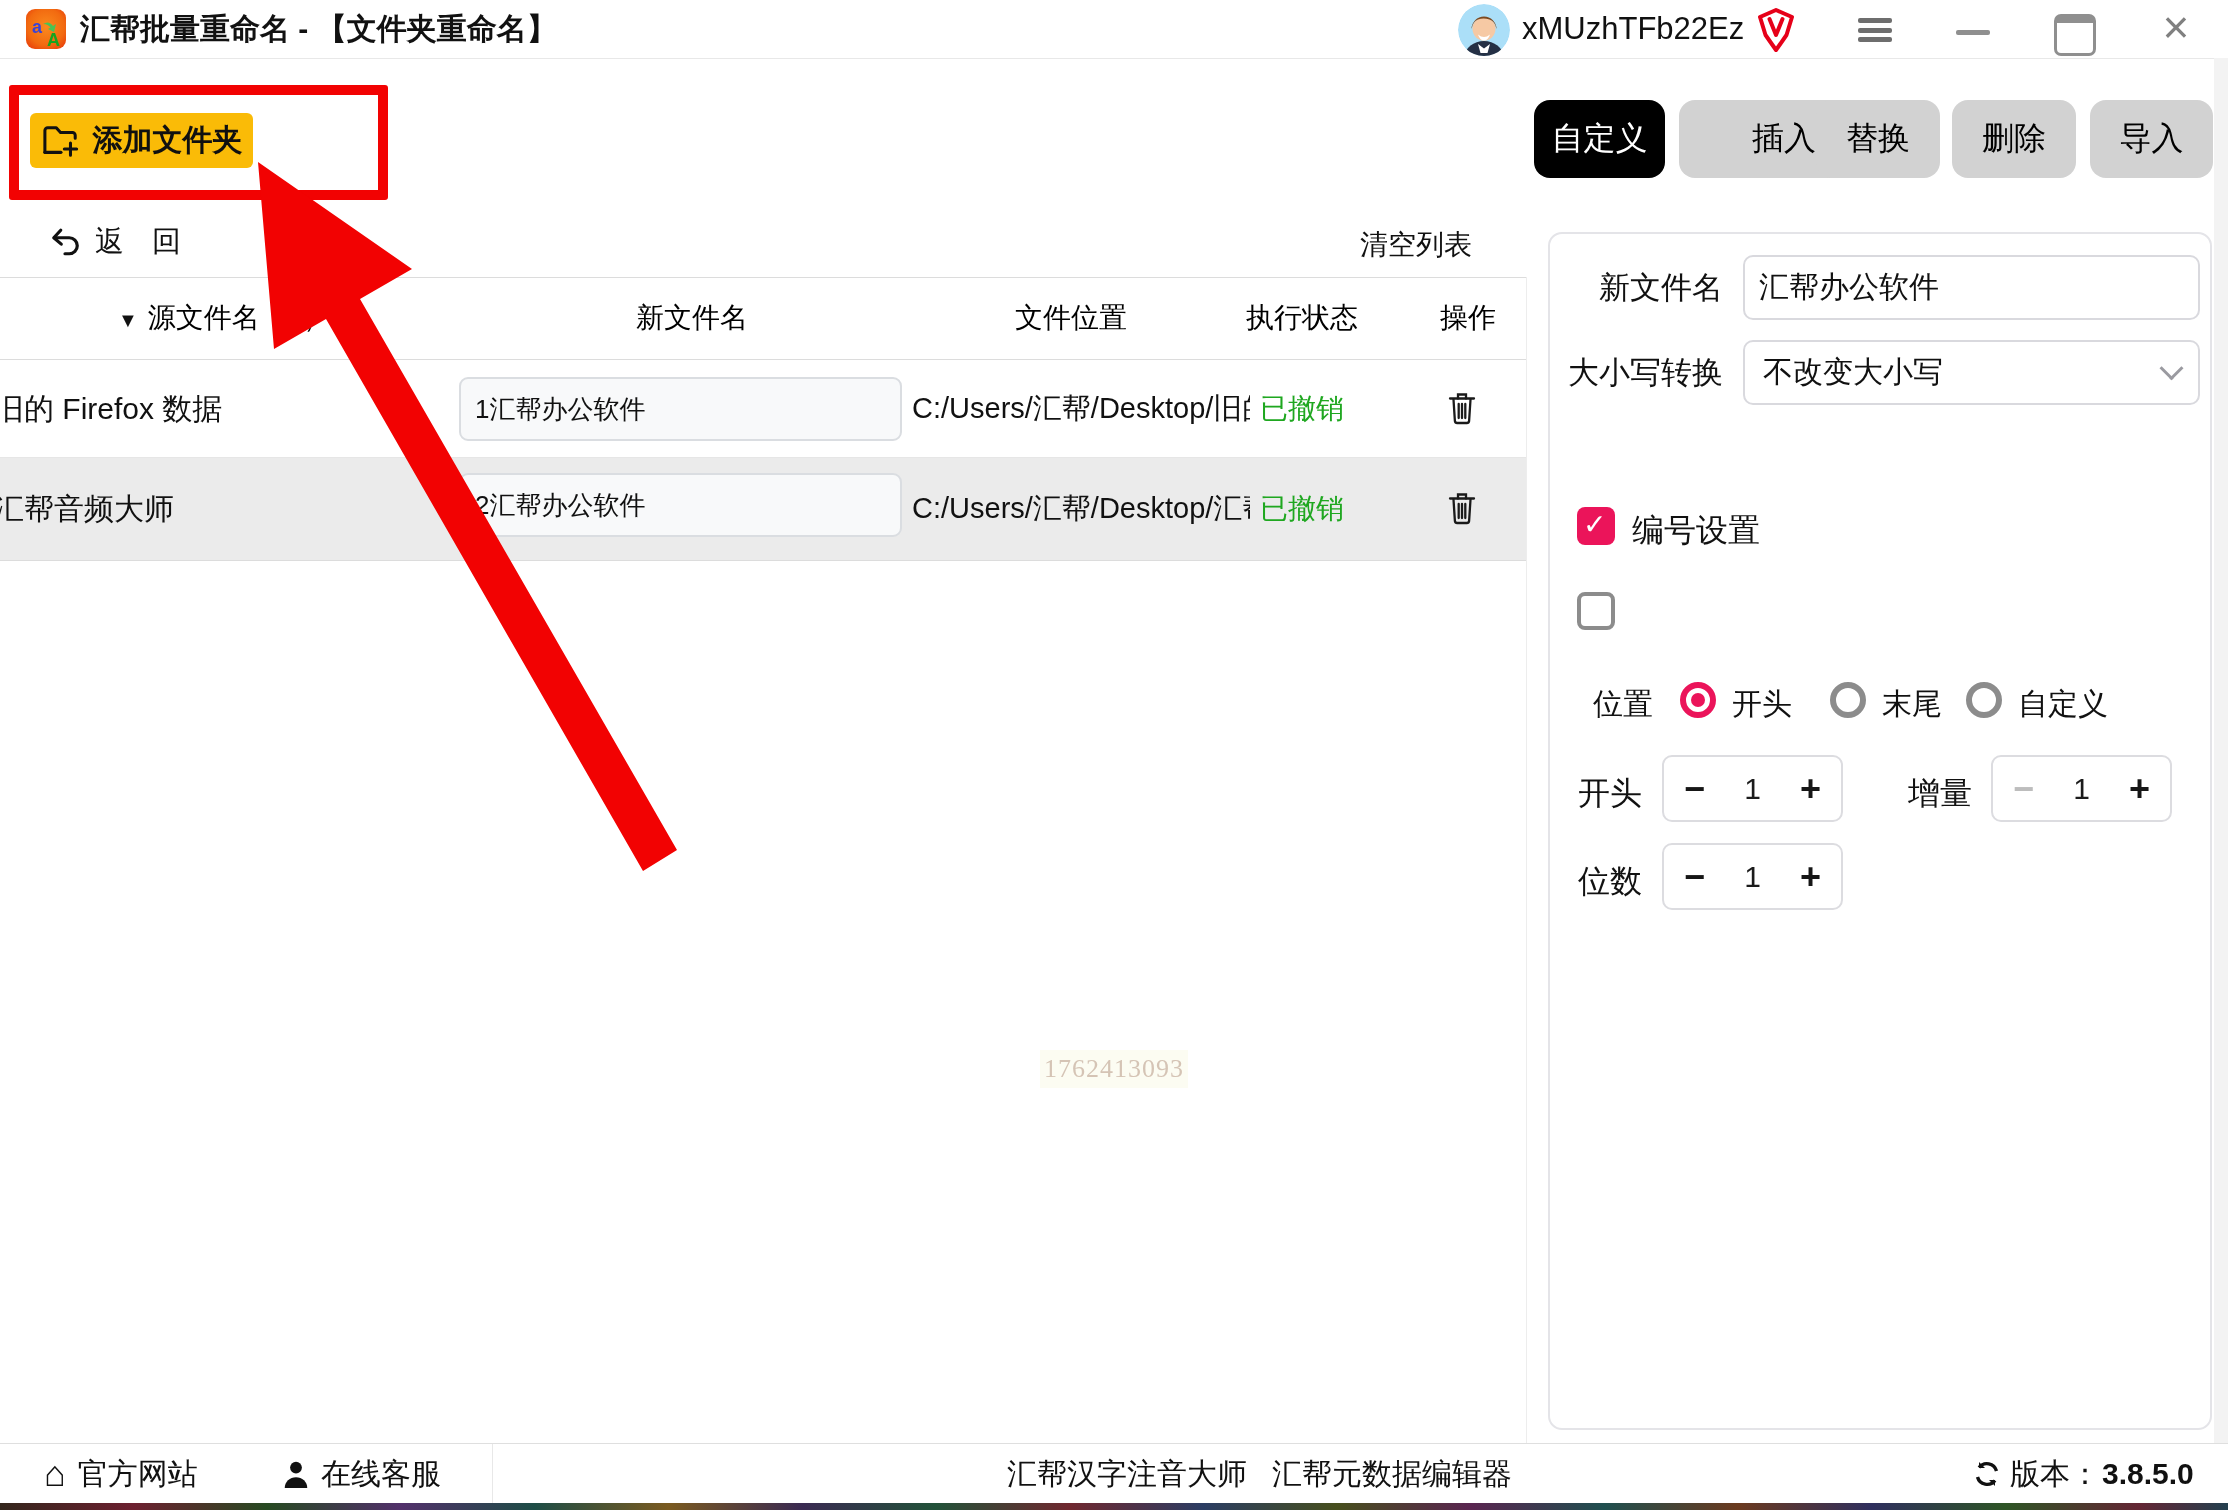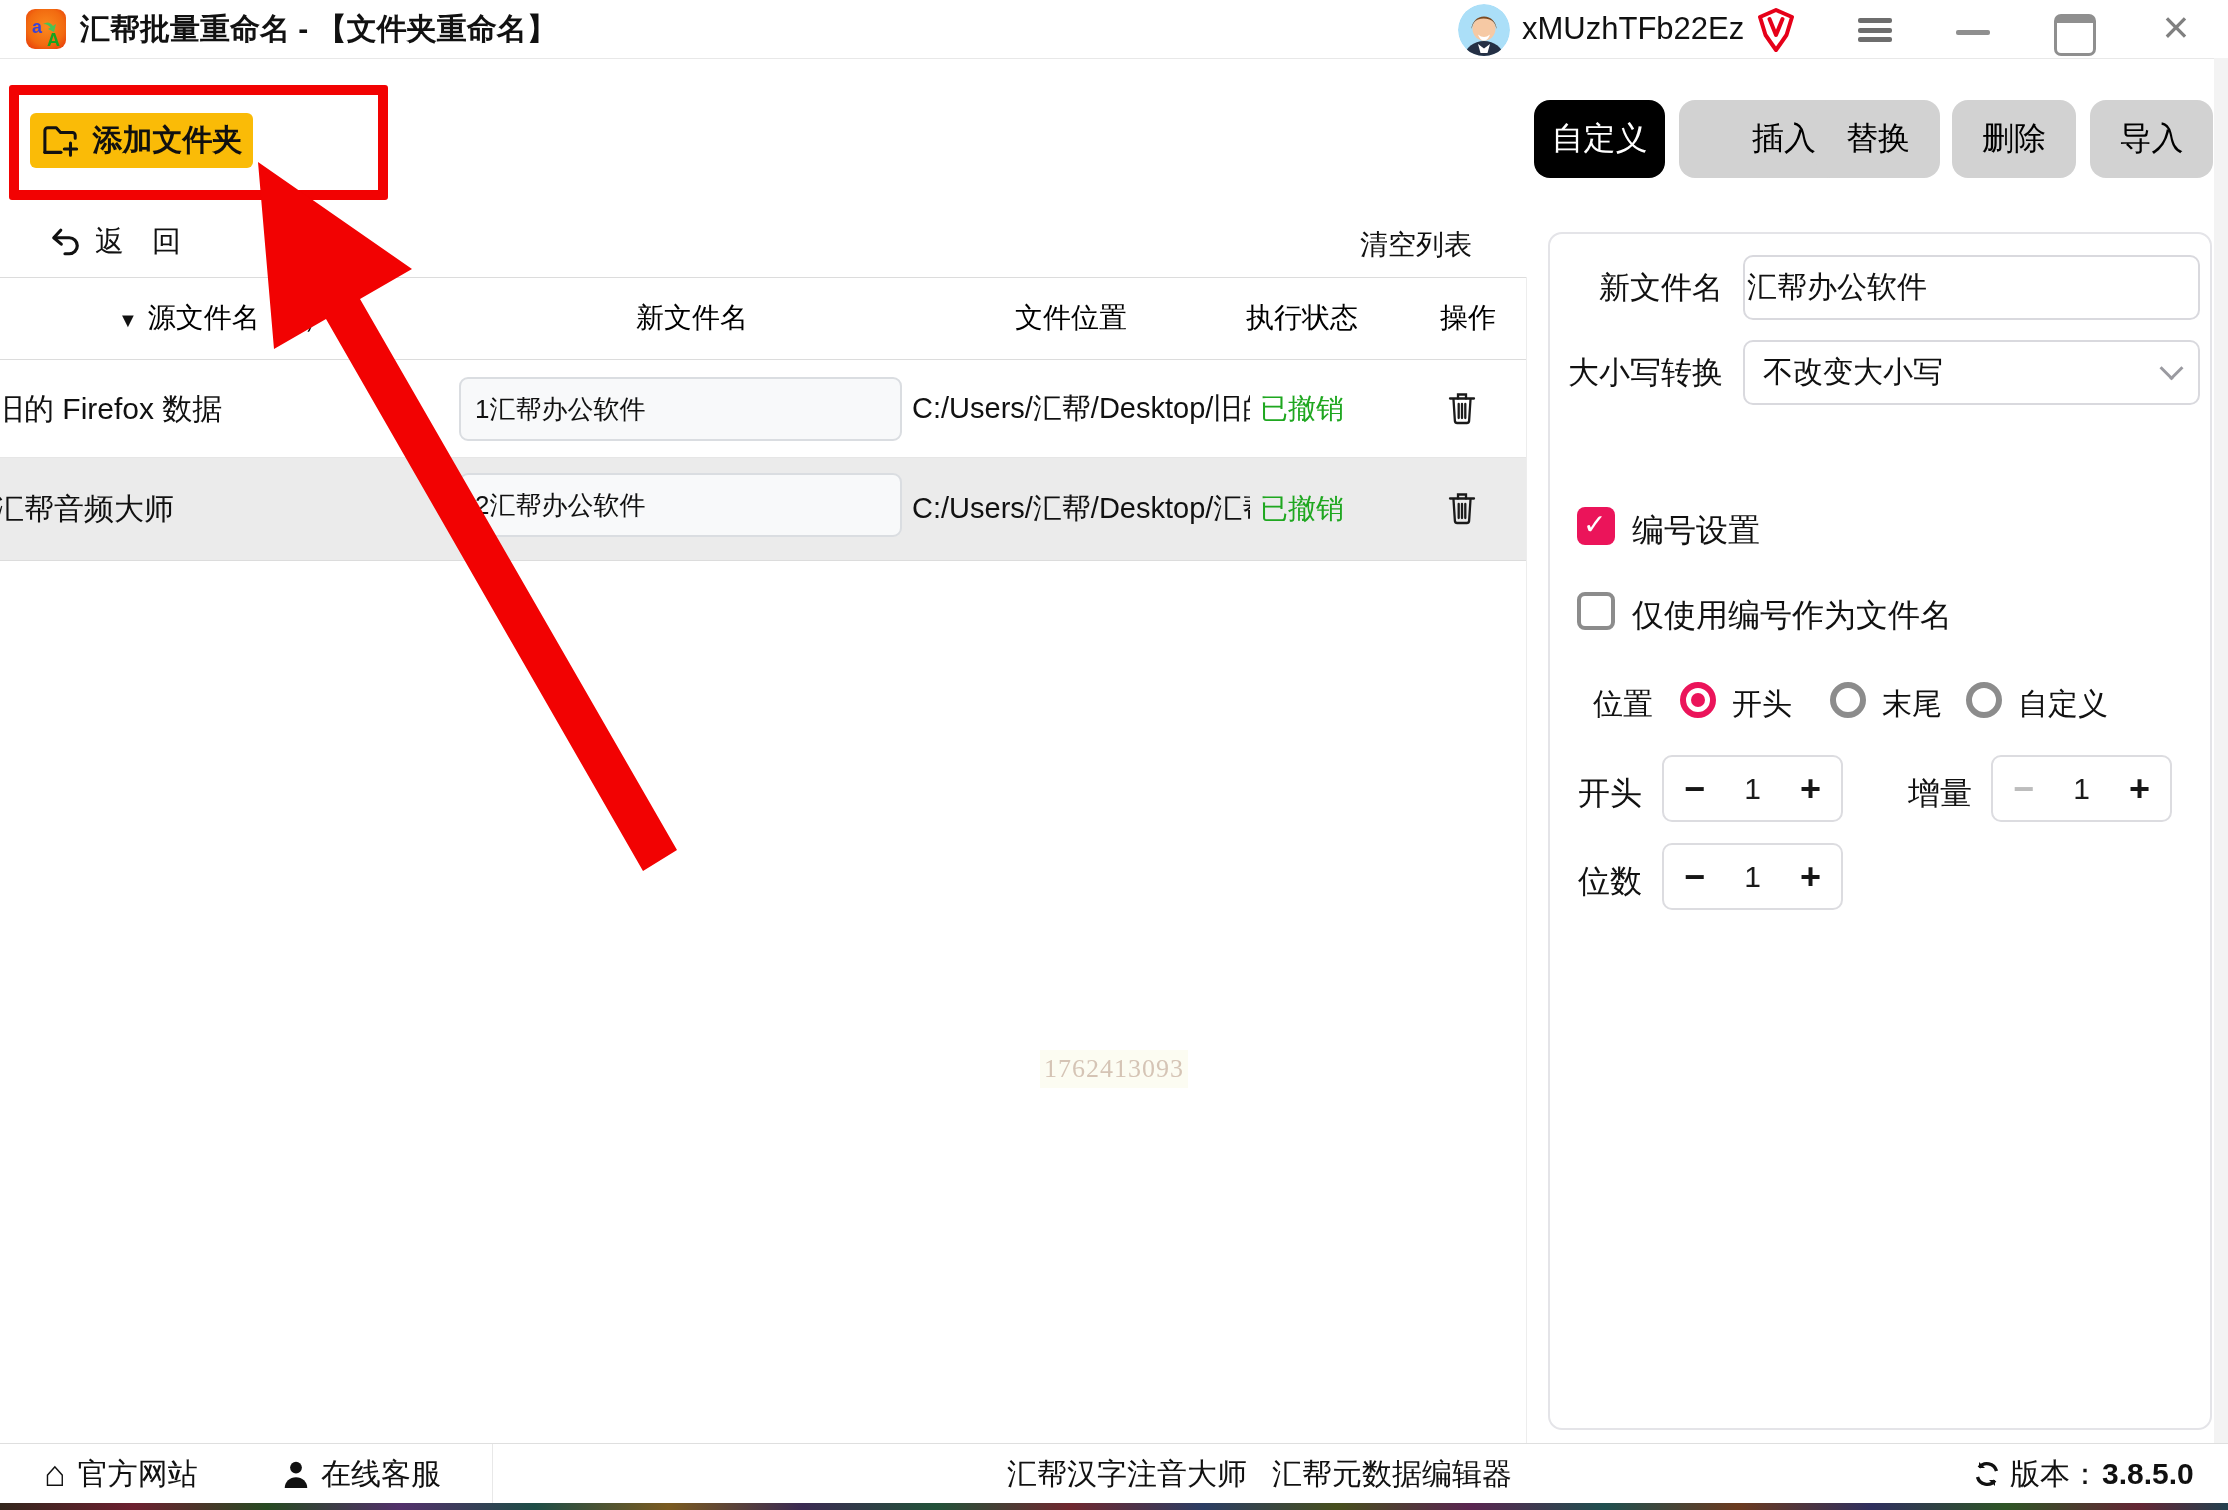--- a/index.html
+++ b/index.html
@@ -43,21 +43,21 @@
   .row{left:0;width:1526px;height:98px;}
   .row .src{position:absolute;left:-6px;top:0;height:100%;display:flex;align-items:center;font-size:30px;white-space:nowrap;}
   .row .ninput{position:absolute;left:459px;top:17px;width:443px;height:64px;background:#F8F9FA;border:2px solid #DADDE1;border-radius:9px;font-size:26px;color:#111;padding:0 0 0 14px;box-sizing:border-box;font-family:inherit;outline:none;}
   .row .path{position:absolute;left:912px;top:0;width:338px;height:100%;display:flex;align-items:center;font-size:29px;white-space:nowrap;overflow:hidden;}
   .row .status{position:absolute;left:1302px;top:0;height:100%;display:flex;align-items:center;transform:translateX(-50%);font-size:28px;font-weight:500;color:#1FA720;}
   .row .trash{position:absolute;left:1447px;top:30px;width:30px;height:36px;cursor:pointer;}
 
   
   .panel{left:1548px;top:232px;width:664px;height:1198px;border:2px solid #E4E4E8;border-radius:14px;background:#fff;box-sizing:border-box;}
   .panel .lbl{position:absolute;font-size:31px;color:#111;}
-  .pinput{position:absolute;left:193px;width:457px;height:65px;border:2px solid #D9D9DE;border-radius:10px;font-size:30px;color:#111;padding:0 2px;box-sizing:border-box;font-family:inherit;outline:none;background:#fff;}
+  .pinput{position:absolute;left:193px;width:457px;height:65px;border:2px solid #D9D9DE;border-radius:10px;font-size:30px;color:#111;padding:0 14px;box-sizing:border-box;font-family:inherit;outline:none;background:#fff;}
   .pselect{position:absolute;left:193px;top:106px;width:457px;height:65px;border:2px solid #D9D9DE;border-radius:10px;display:flex;align-items:center;padding:0 18px;box-sizing:border-box;cursor:pointer;background:#fff;}
   .pselect span{font-size:30px;color:#111;flex:1;}
   .chev{width:14px;height:14px;border-right:3px solid #9A9AA0;border-bottom:3px solid #9A9AA0;transform:rotate(45deg) translate(-3px,-3px);}
   .cbx{position:absolute;left:27px;width:38px;height:38px;border-radius:8px;cursor:pointer;box-sizing:border-box;}
   .cbx.checked{background:#EB145A;}
   .cbx.checked::after{content:"✓";color:#fff;font-size:28px;font-weight:bold;position:absolute;left:6px;top:1px;}
   .cbx.unchecked{background:#fff;border:4px solid #8C8C8C;}
   .cbx-label{position:absolute;left:82px;font-size:32px;color:#111;}
   .radio{position:absolute;width:36px;height:36px;border-radius:50%;box-sizing:border-box;cursor:pointer;}
   .radio.sel{border:6px solid #EB145A;}
@@ -210,21 +210,20 @@
     <div class="lbl" style="left:0;top:106px;width:173px;height:65px;line-height:65px;text-align:right;">大小写转换</div>
     <div class="pselect">
       <span>不改变大小写</span>
       <div class="chev"></div>
     </div>
 
     <div class="cbx checked" style="top:273px;"></div>
     <div class="cbx-label" style="top:275px;">编号设置</div>
 
     <div class="cbx unchecked" style="top:358px;"></div>
-    <div class="cbx-label" style="top:360px;">仅使用编号作为文件名</div>
 
     <div class="lbl" style="left:43px;top:450px;font-size:30px;">位置</div>
     <div class="radio sel" style="left:130px;top:448px;"></div>
     <div class="ropt" style="left:182px;top:450px;">开头</div>
     <div class="radio unsel" style="left:280px;top:448px;"></div>
     <div class="ropt" style="left:332px;top:450px;">末尾</div>
     <div class="radio unsel" style="left:416px;top:448px;"></div>
     <div class="ropt" style="left:468px;top:450px;">自定义</div>
 
     <div class="slabel" style="left:28px;top:538px;">开头</div>

